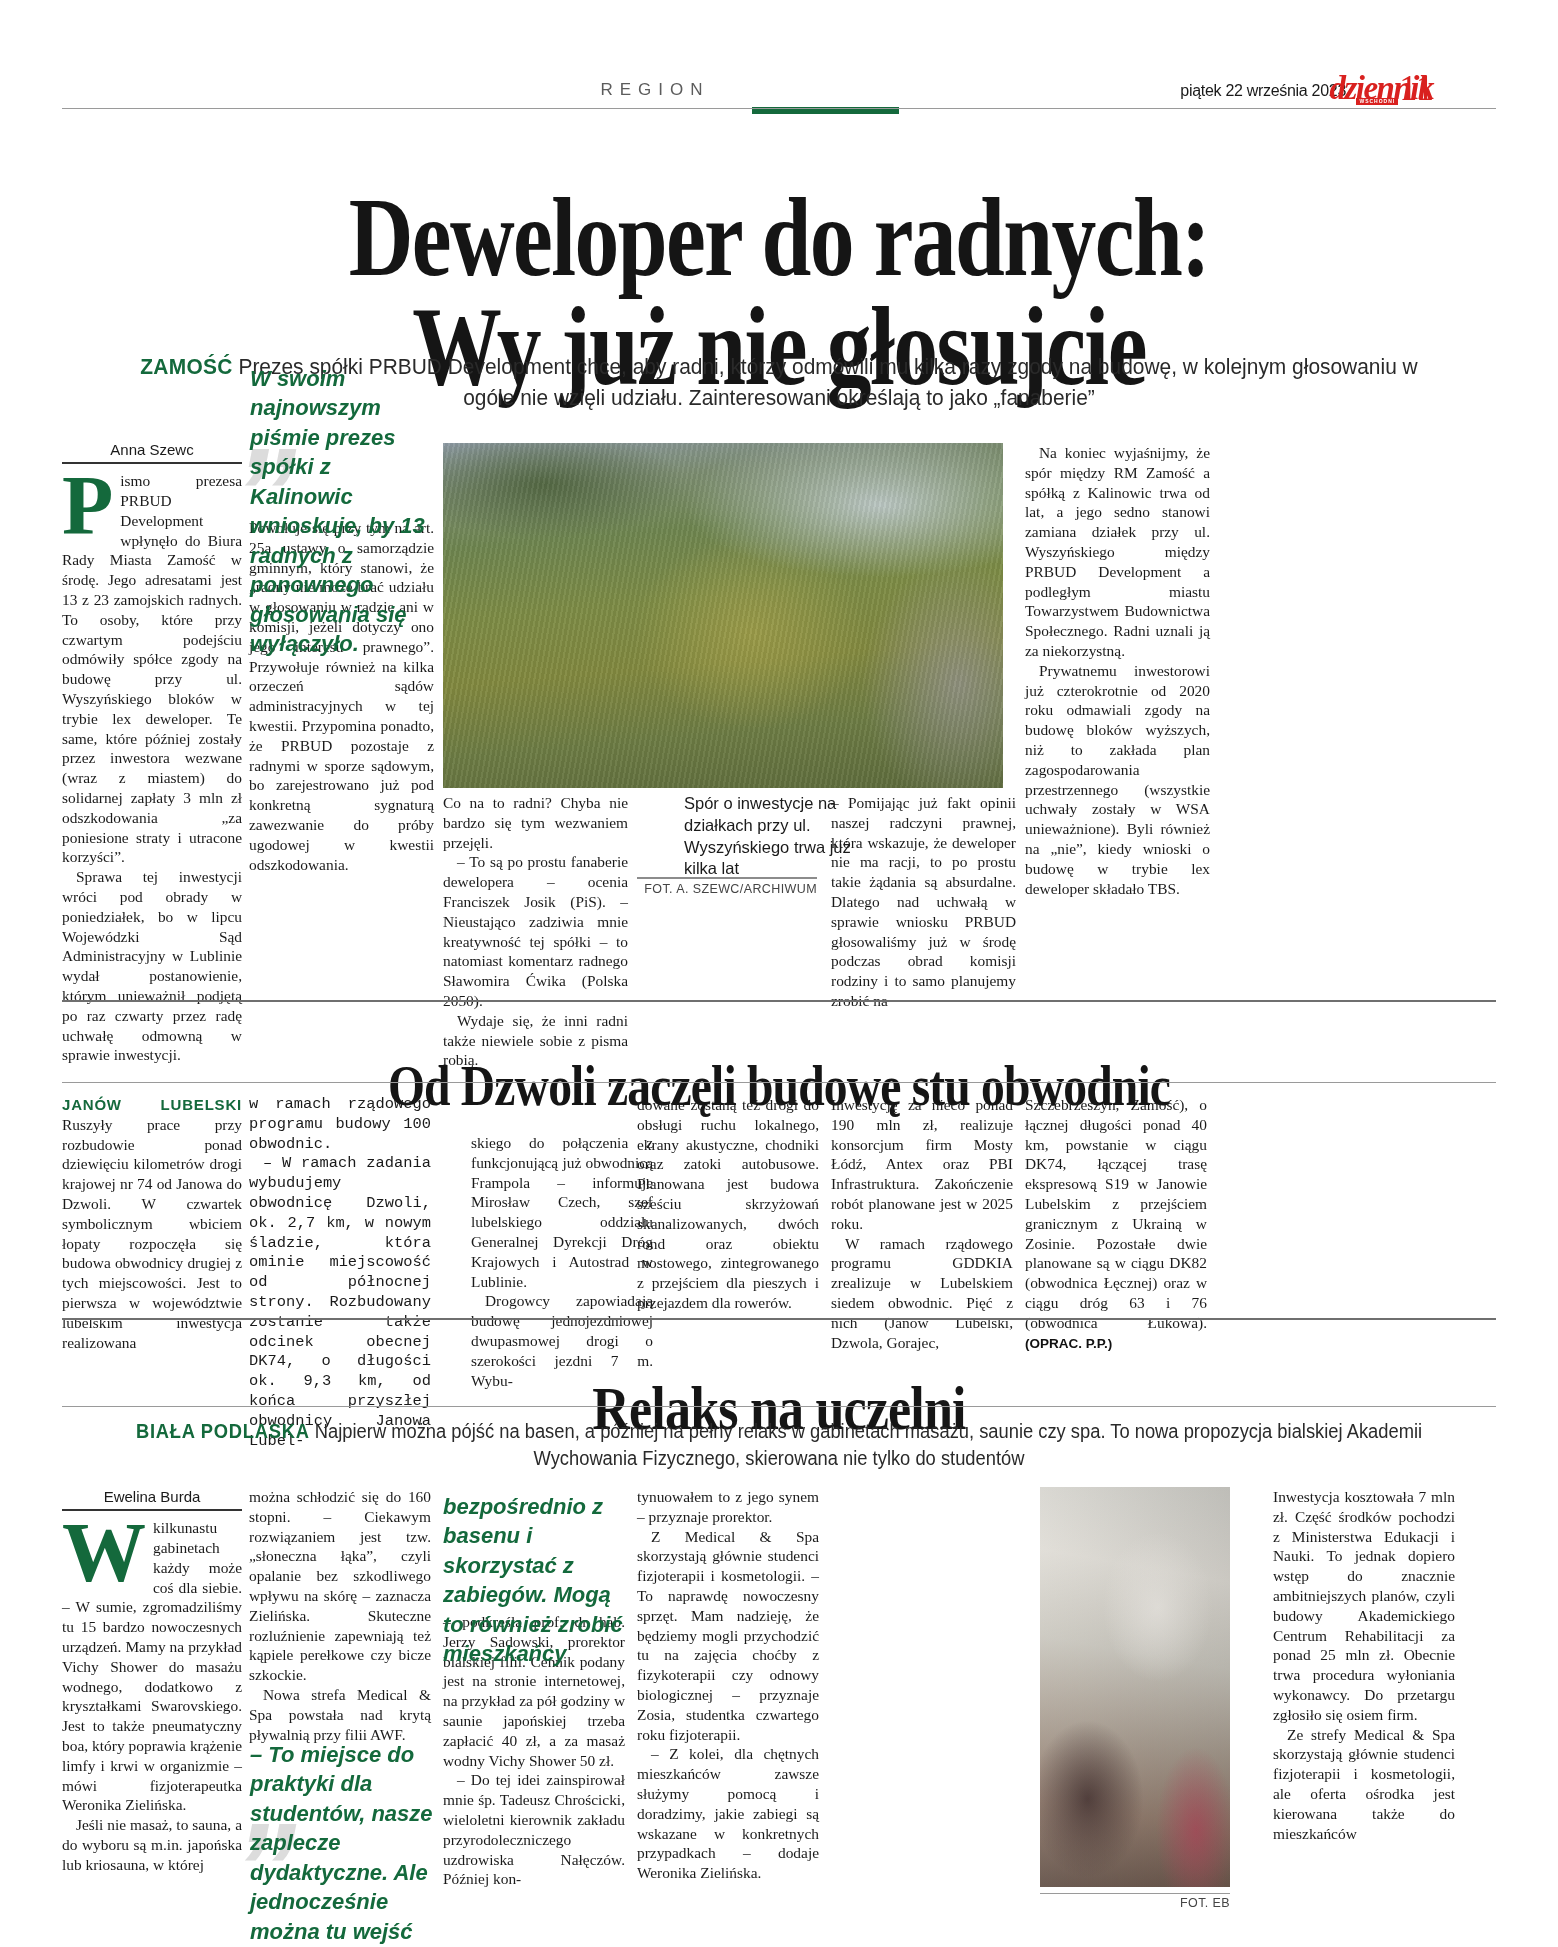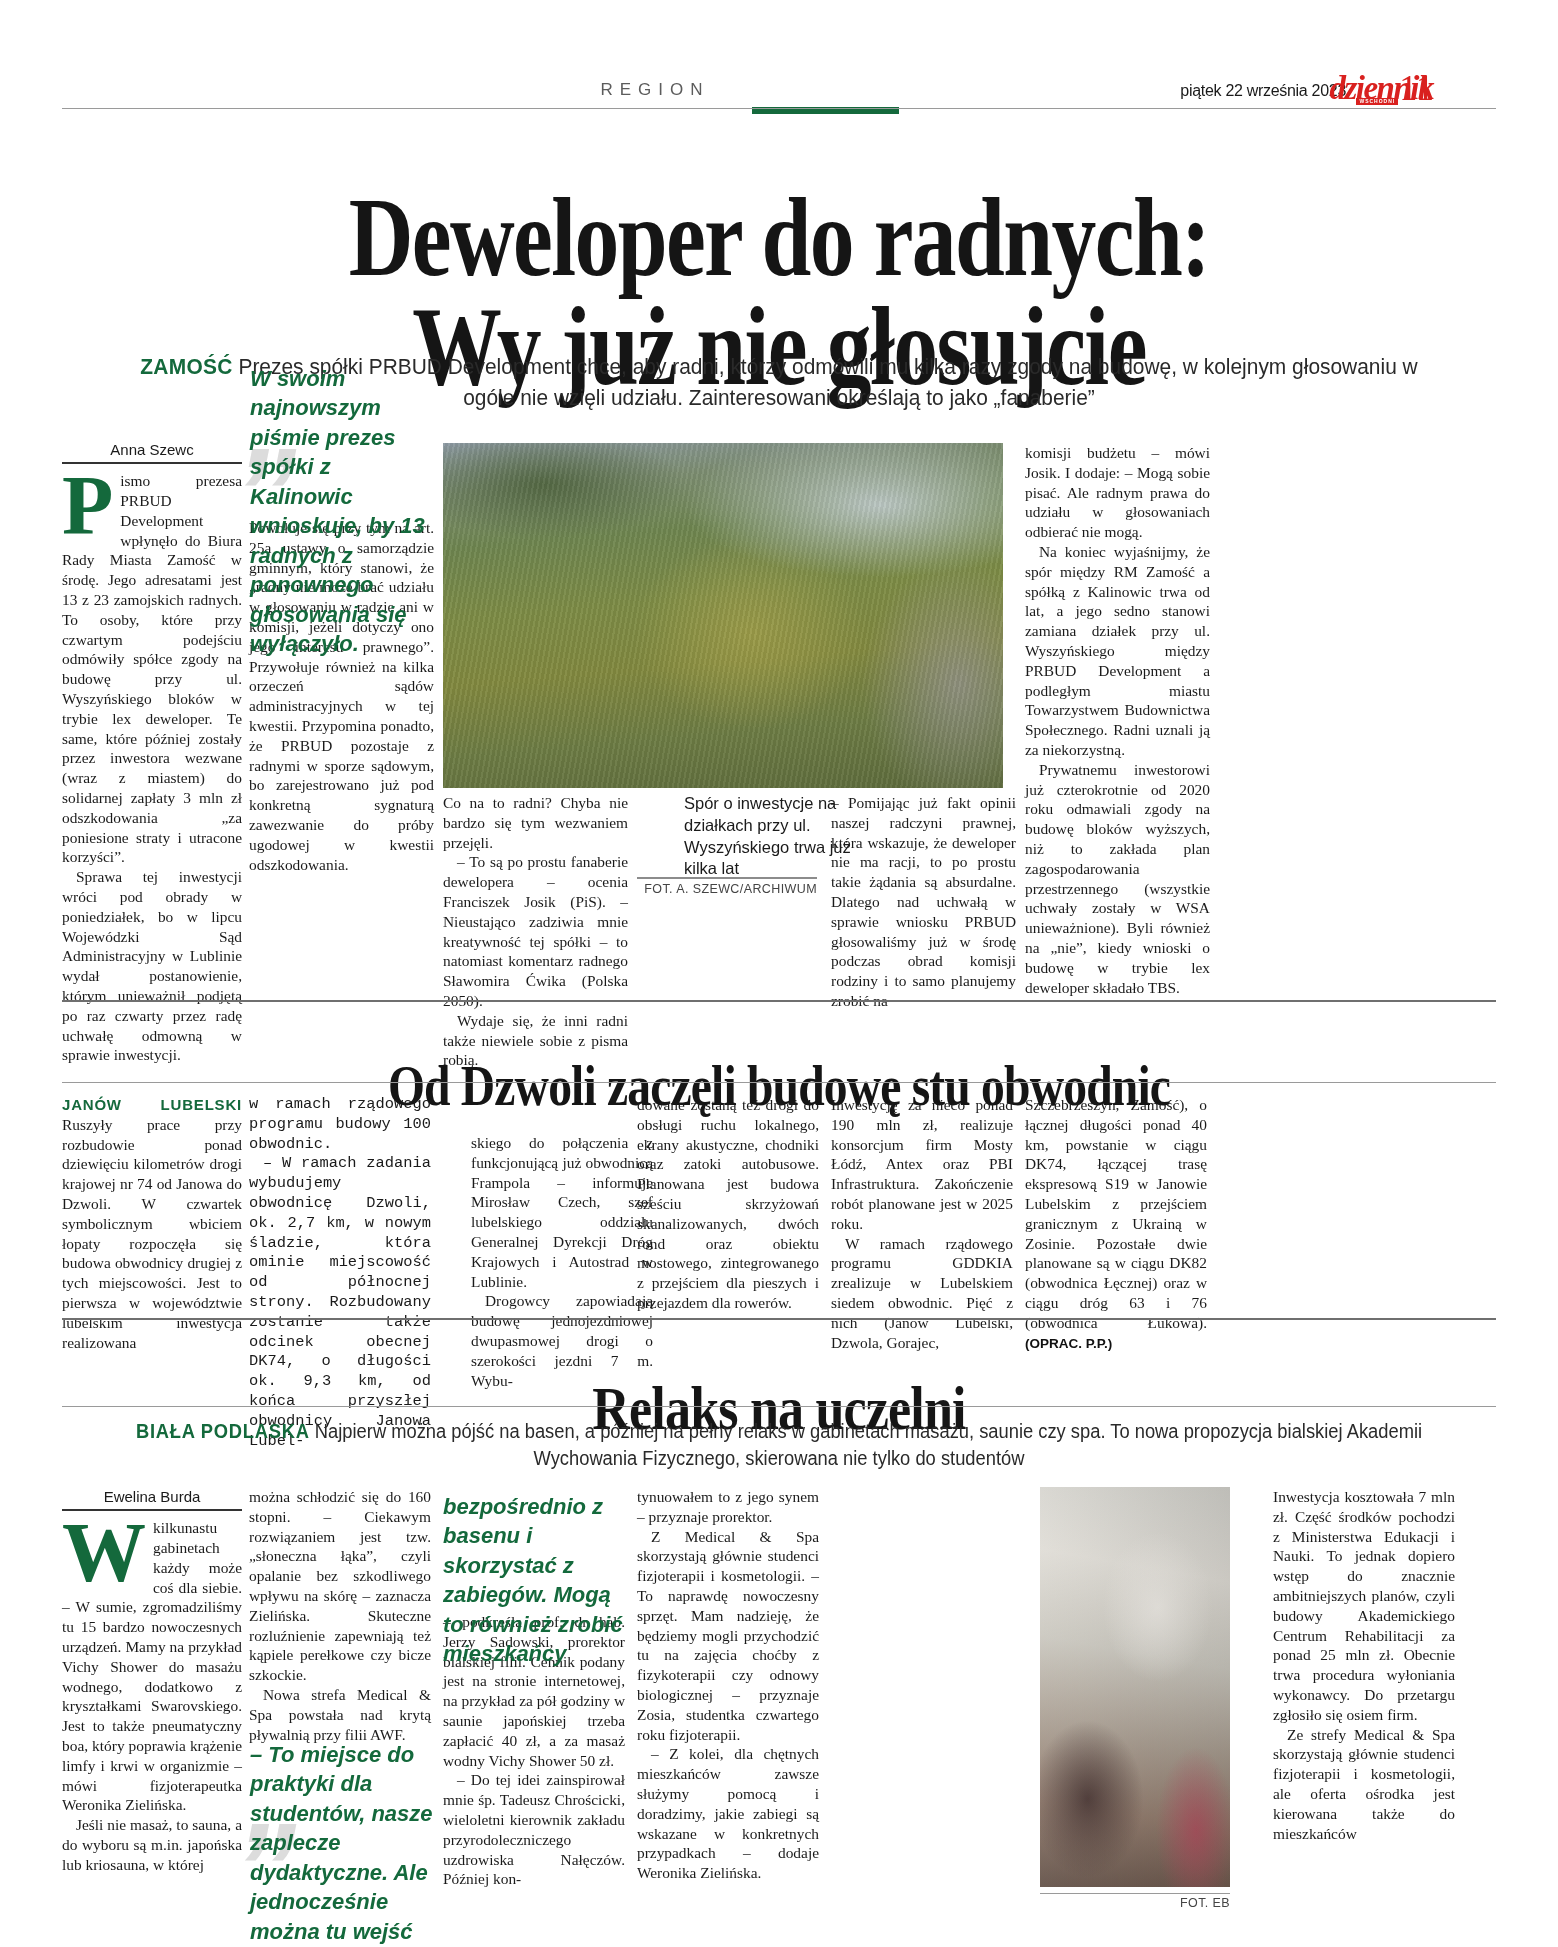--- a/index.html
+++ b/index.html
@@ -181,21 +181,20 @@
 
   <div class="caption" style="left:637px;top:793px;width:182px;">Spór o inwestycje na działkach przy ul. Wyszyńskiego trwa już kilka lat</div>
   <div class="credit-rule" style="left:637px;top:877px;width:180px;"></div>
   <div class="credit" style="left:637px;top:882px;width:180px;">FOT. A. SZEWC/ARCHIWUM</div>
 
   <div class="col" style="left:831px;top:793px;width:185px;">
     <p class="first">– Pomijając już fakt opinii naszej radczyni prawnej, która wskazuje, że deweloper nie ma racji, to po prostu takie żądania są absurdalne. Dlatego nad uchwałą w sprawie wniosku PRBUD głosowaliśmy już w środę podczas obrad komisji rodziny i to samo planujemy zrobić na</p>
   </div>
 
   <div class="col" style="left:1025px;top:443px;width:185px;">
-    <p class="first">komisji budżetu – mówi Josik. I dodaje: – Mogą sobie pisać. Ale radnym prawa do udziału w głosowaniach odbierać nie mogą.</p>
     <p>Na koniec wyjaśnijmy, że spór między RM Zamość a spółką z Kalinowic trwa od lat, a jego sedno stanowi zamiana działek przy ul. Wyszyńskiego między PRBUD Development a podległym miastu Towarzystwem Budownictwa Społecznego. Radni uznali ją za niekorzystną.</p>
     <p>Prywatnemu inwestorowi już czterokrotnie od 2020 roku odmawiali zgody na budowę bloków wyższych, niż to zakłada plan zagospodarowania przestrzennego (wszystkie uchwały zostały w WSA unieważnione). Byli również na „nie”, kiedy wnioski o budowę w trybie lex deweloper składało TBS.</p>
   </div>
 
   <div class="sec-rule" style="left:62px;top:1000px;width:1434px;"></div>
   <h2 class="sec-head" style="left:62px;top:1008px;width:1434px;font-size:58px;line-height:1.03;transform:scaleX(0.82);">Od Dzwoli zaczęli budowę stu obwodnic</h2>
   <div class="sec-rule" style="left:62px;top:1082px;width:1434px;height:1px;background:#9a9a9a;"></div>
 
   <div class="col" style="left:62px;top:1095px;width:180px;">
     <p class="first"><span class="city-tag">JANÓW LUBELSKI</span><span> Ruszyły prace przy rozbudowie ponad dziewięciu kilometrów drogi krajowej nr 74 od Janowa do Dzwoli. W czwartek symbolicznym wbiciem łopaty rozpoczęła się budowa obwodnicy drugiej z tych miejscowości. Jest to pierwsza w województwie lubelskim inwestycja realizowana</span></p>

